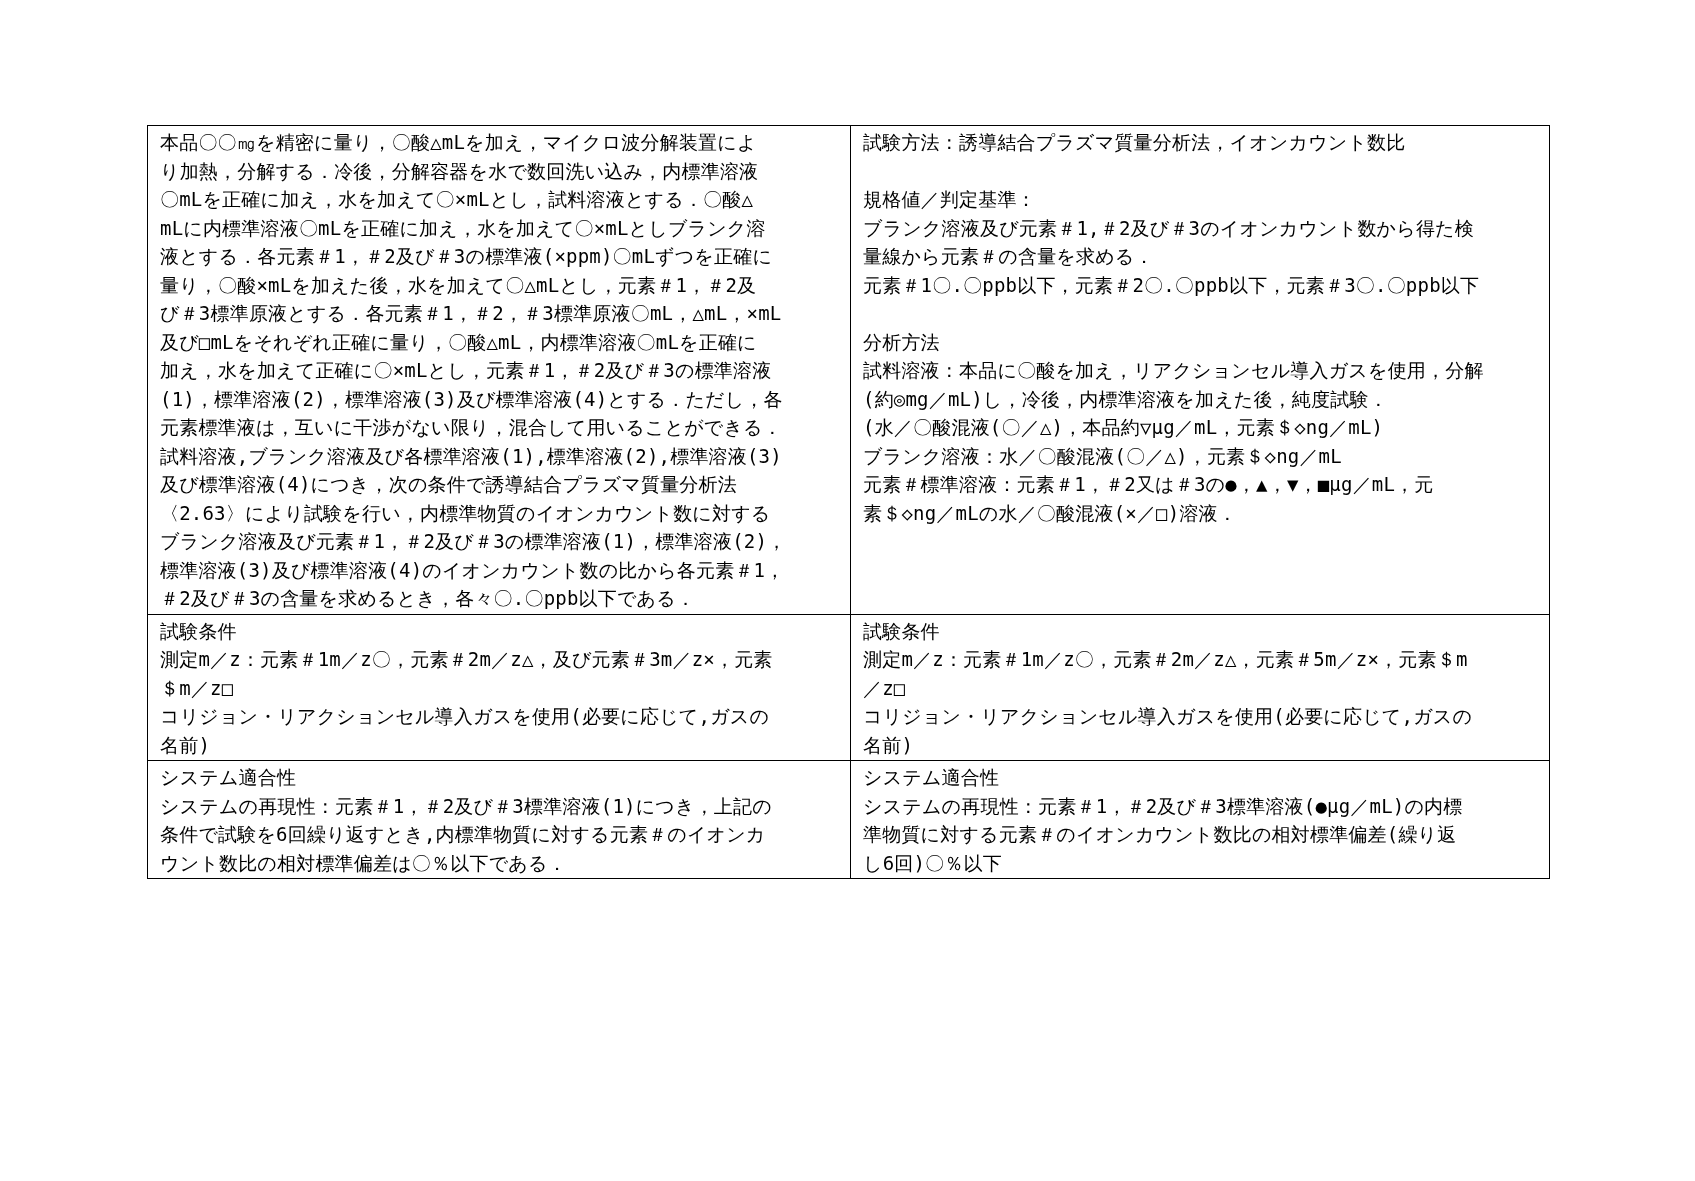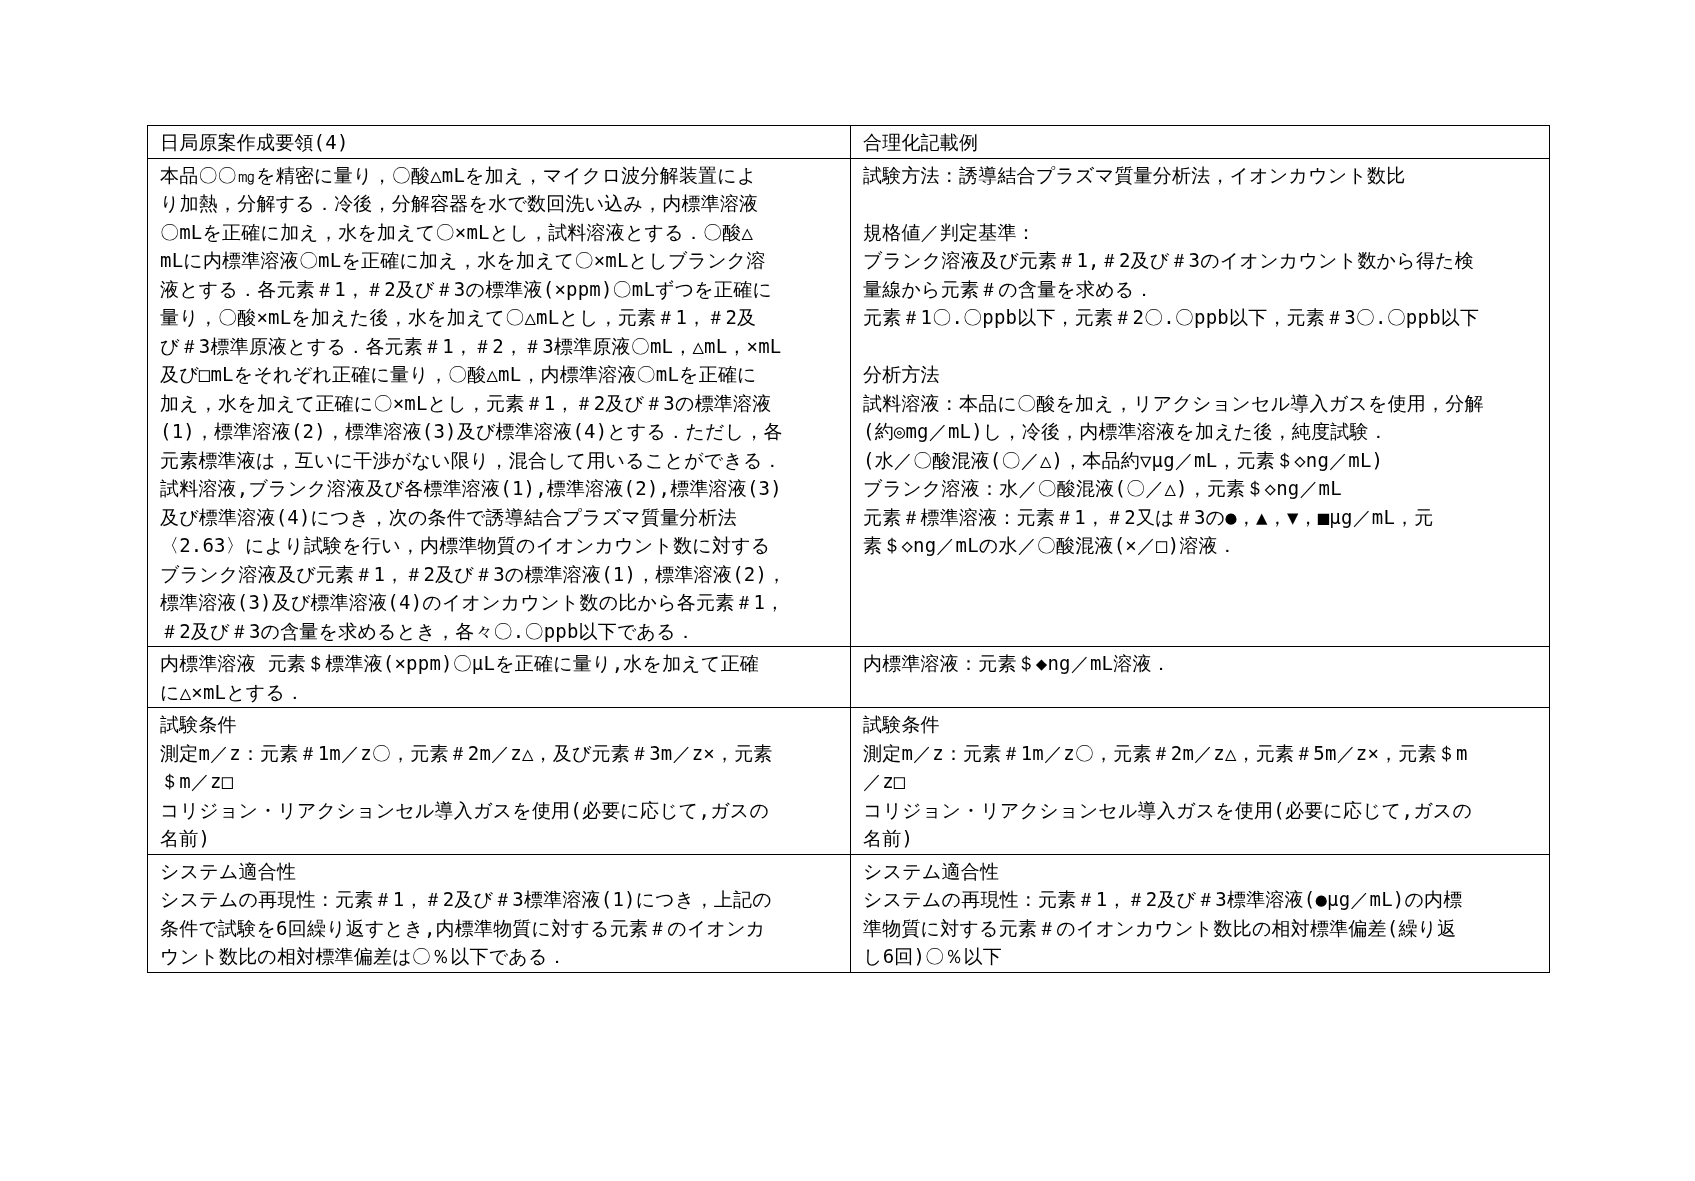--- a/index.html
+++ b/index.html
@@ -49,28 +49,20 @@
 </head>
 <body>
 
 <div class="page">
   <table class="compare">
     <colgroup>
       <col class="c-left">
       <col class="c-right">
     </colgroup>
     <tbody>
-      <tr>
-        <td>
-          <span class="line">日局原案作成要領(4)</span>
-        </td>
-        <td>
-          <span class="line">合理化記載例</span>
-        </td>
-      </tr>
 
 
 
       <tr>
         <td>
           <span class="line">本品〇〇㎎を精密に量り，〇酸△mLを加え，マイクロ波分解装置によ</span>
           <span class="line">り加熱，分解する．冷後，分解容器を水で数回洗い込み，内標準溶液</span>
           <span class="line">〇mLを正確に加え，水を加えて〇×mLとし，試料溶液とする．〇酸△</span>
           <span class="line">mLに内標準溶液〇mLを正確に加え，水を加えて〇×mLとしブランク溶</span>
           <span class="line">液とする．各元素＃1，＃2及び＃3の標準液(×ppm)〇mLずつを正確に</span>
@@ -98,29 +90,20 @@
           <span class="line">分析方法</span>
           <span class="line">試料溶液：本品に〇酸を加え，リアクションセル導入ガスを使用，分解</span>
           <span class="line">(約◎mg／mL)し，冷後，内標準溶液を加えた後，純度試験．</span>
           <span class="line">(水／〇酸混液(〇／△)，本品約▽μg／mL，元素＄◇ng／mL)</span>
           <span class="line">ブランク溶液：水／〇酸混液(〇／△)，元素＄◇ng／mL</span>
           <span class="line">元素＃標準溶液：元素＃1，＃2又は＃3の●，▲，▼，■μg／mL，元</span>
           <span class="line">素＄◇ng／mLの水／〇酸混液(×／□)溶液．</span>
         </td>
       </tr>
 
-      <tr>
-        <td>
-          <span class="line">内標準溶液 元素＄標準液(×ppm)〇μLを正確に量り,水を加えて正確</span>
-          <span class="line">に△×mLとする．</span>
-        </td>
-        <td>
-          <span class="line">内標準溶液：元素＄◆ng／mL溶液．</span>
-        </td>
-      </tr>
 
       <tr>
         <td>
           <span class="line">試験条件</span>
           <span class="line">測定m／z：元素＃1m／z〇，元素＃2m／z△，及び元素＃3m／z×，元素</span>
           <span class="line">＄m／z□</span>
           <span class="line">コリジョン・リアクションセル導入ガスを使用(必要に応じて,ガスの</span>
           <span class="line">名前)</span>
         </td>
         <td>

